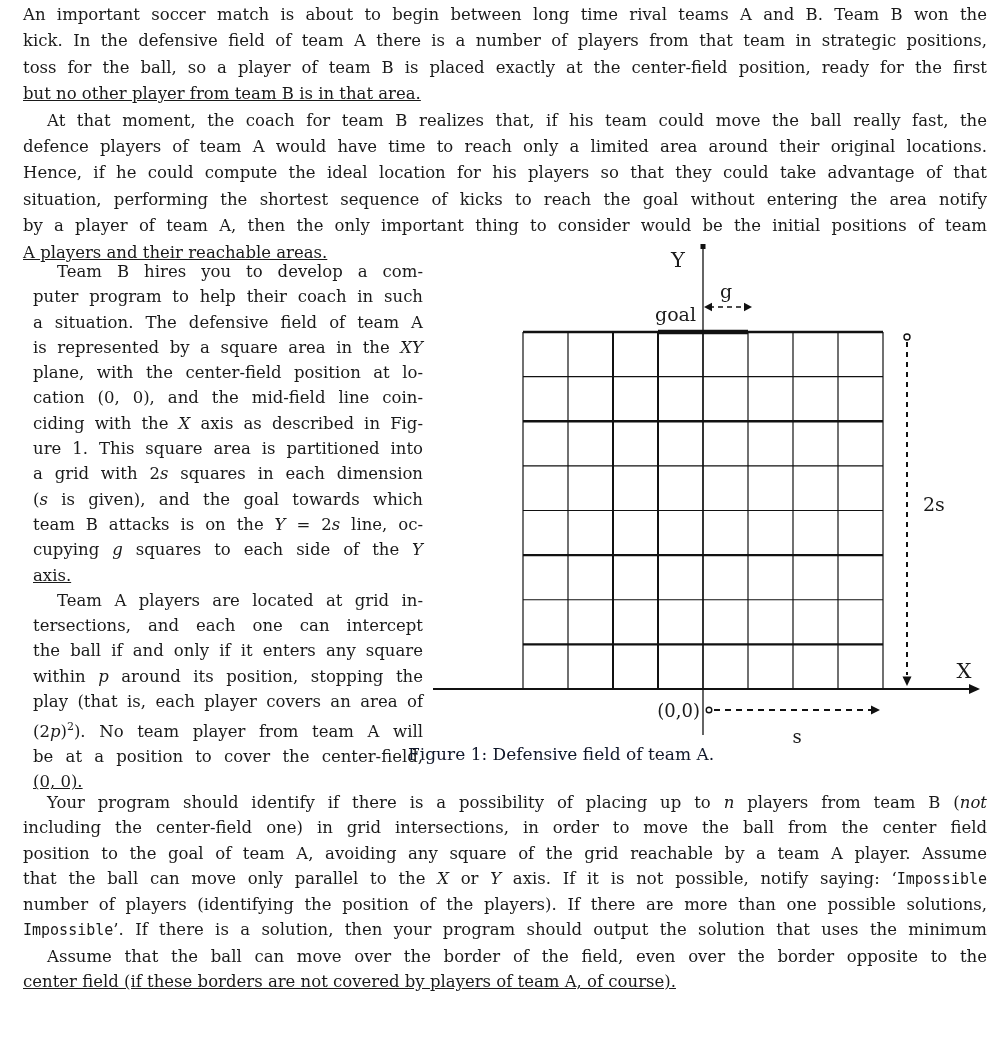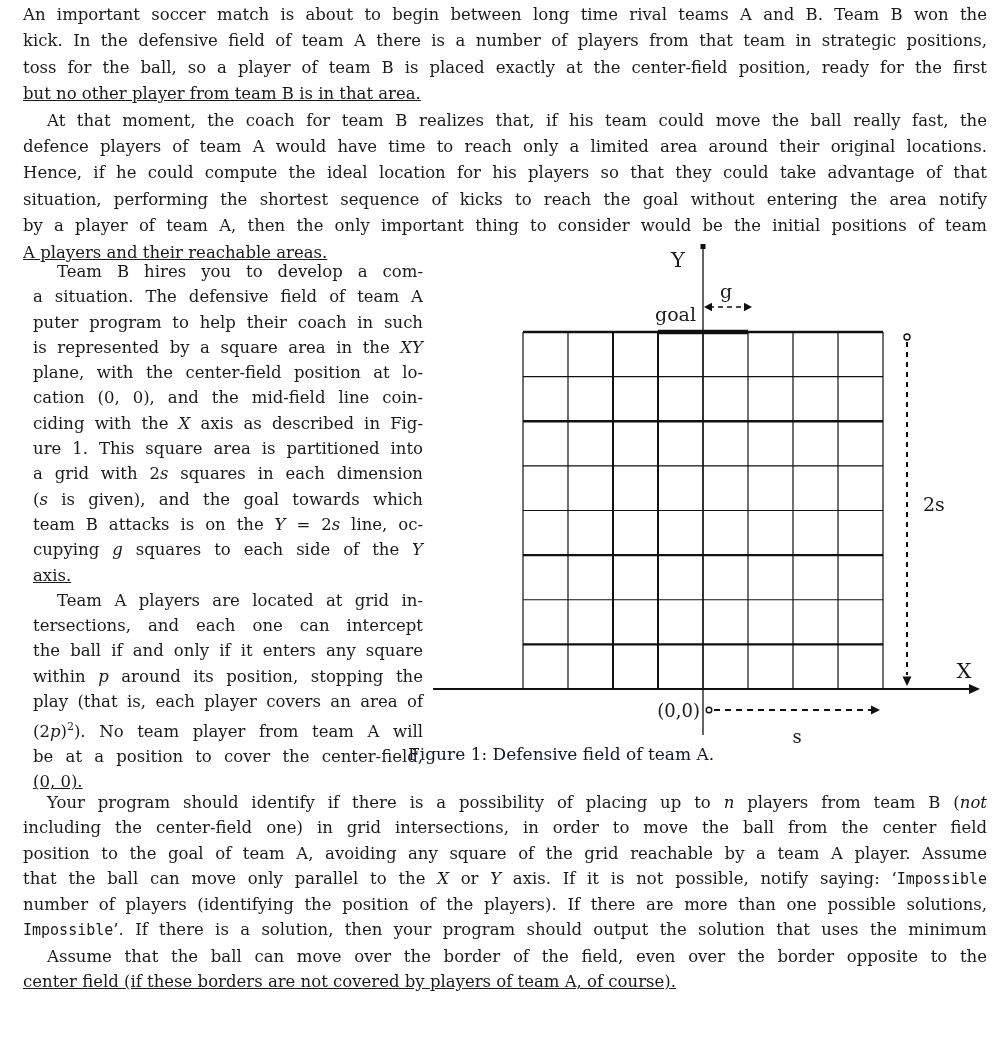--- a/index.html
+++ b/index.html
@@ -39,22 +39,22 @@
     <div class="line just indent">At that moment, the coach for team B realizes that, if his team could move the ball really fast, the</div>
     <div class="line just">defence players of team A would have time to reach only a limited area around their original locations.</div>
     <div class="line just">Hence, if he could compute the ideal location for his players so that they could take advantage of that</div>
     <div class="line just">situation, performing the shortest sequence of kicks to reach the goal without entering the area notify</div>
     <div class="line just">by a player of team A, then the only important thing to consider would be the initial positions of team</div>
     <div class="line lastline">A players and their reachable areas.</div>
   </div>
 
 <div id="left-col" class="textblock">
     <div class="line just indent">Team B hires you to develop a com-</div>
+    <div class="line just">puter program to help their coach in such</div>
     <div class="line just">a situation. The defensive field of team A</div>
-    <div class="line just">puter program to help their coach in such</div>
     <div class="line just">is represented by a square area in the <span class="it">XY</span></div>
     <div class="line just">plane, with the center-field position at lo-</div>
     <div class="line just">cation (0, 0), and the mid-field line coin-</div>
     <div class="line just">ciding with the <span class="it">X</span> axis as described in Fig-</div>
     <div class="line just">ure 1. This square area is partitioned into</div>
     <div class="line just">a grid with 2<span class="it">s</span> squares in each dimension</div>
     <div class="line just">(<span class="it">s</span> is given), and the goal towards which</div>
     <div class="line just">team B attacks is on the <span class="it">Y</span> = 2<span class="it">s</span> line, oc-</div>
     <div class="line just">cupying <span class="it">g</span> squares to each side of the <span class="it">Y</span></div>
     <div class="line lastline">axis.</div>

